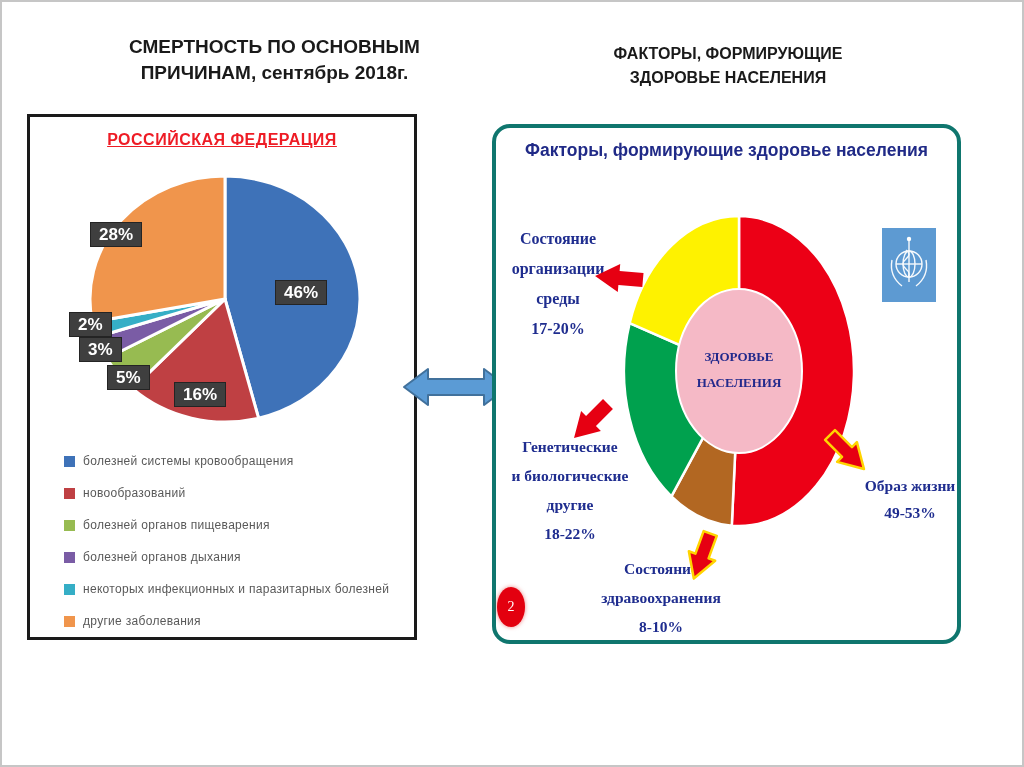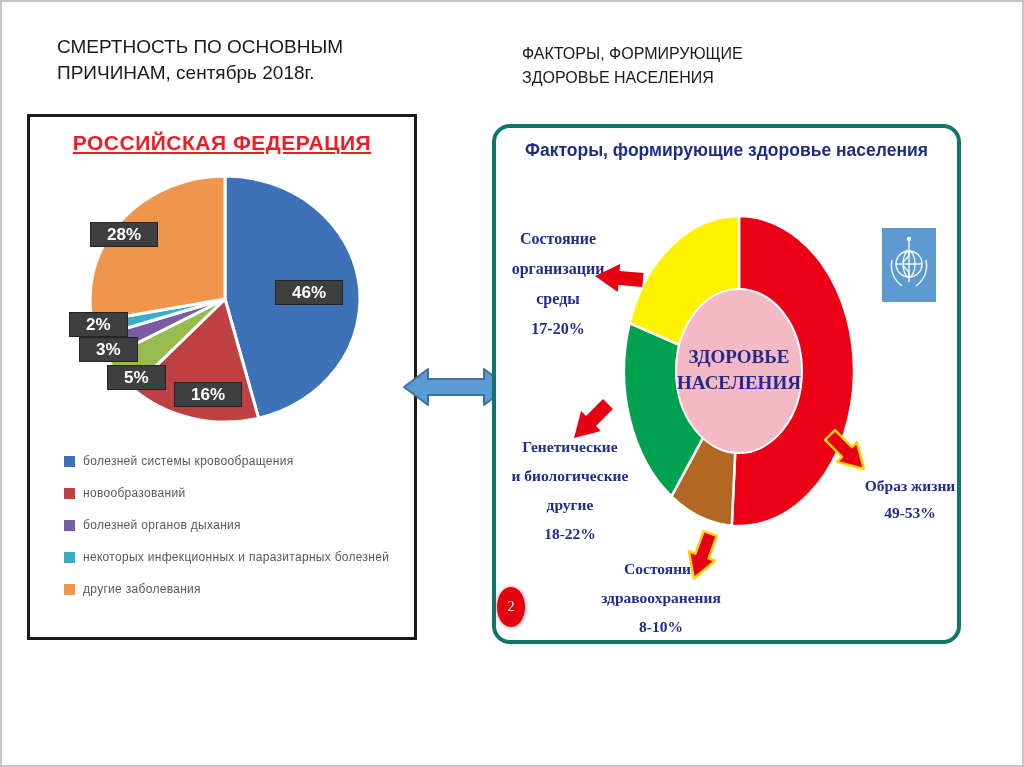--- a/index.html
+++ b/index.html
@@ -1,46 +1,46 @@
 <!DOCTYPE html>
 <html><head>
 <meta charset="utf-8">
 <style>
   html,body{margin:0;padding:0;background:#ffffff;}
   .slide{position:relative;width:1020px;height:763px;background:#ffffff;
          border:2px solid #c6c6c6;font-family:"Liberation Sans",sans-serif;overflow:hidden;}
   
-  .heading{position:absolute;font-weight:normal;color:#1a1a1a;}
+  .heading{position:absolute;font-weight:bold;color:#1a1a1a;text-align:center;}
   .heading-left{left:55px;top:32px;width:435px;font-size:19px;line-height:26px;}
   .heading-right{left:520px;top:40px;width:412px;font-size:16px;line-height:24px;}
   
   .panel-left{position:absolute;left:25px;top:112px;width:384px;height:520px;
               border:3px solid #1a1a1a;background:#fff;}
   .rf-title{position:absolute;left:0;top:14px;width:100%;text-align:center;
-            font-size:21px;font-weight:bold;color:#ee1c25;text-decoration:underline;letter-spacing:.5px;}
+            font-size:16px;font-weight:bold;color:#ee1c25;text-decoration:underline;letter-spacing:.5px;}
   #pie-svg{position:absolute;left:0;top:45px;}
   .badge{position:absolute;background:#3f3f3f;color:#ffffff;font-weight:bold;font-size:17px;
-         padding:1px 16px;border:1px solid #242424;line-height:21px;}
+         padding:1px 8px;border:1px solid #242424;line-height:21px;}
   .legend{position:absolute;left:34px;top:328px;width:350px;}
   .legend-item{height:32px;display:flex;align-items:center;white-space:nowrap;overflow:hidden;}
   .swatch{width:11px;height:11px;display:inline-block;margin-right:8px;flex:none;}
   .legend-text{font-size:12px;color:#595959;letter-spacing:.3px;}
   
   .mid-arrow{position:absolute;left:398px;top:357px;}
   
   .panel-right{position:absolute;left:490px;top:122px;width:461px;height:512px;
                border:4px solid #0f766e;border-radius:18px;background:#fff;}
   .rp-title{position:absolute;left:0;top:12px;width:100%;text-align:center;
             font-size:17.5px;font-weight:bold;color:#202a87;}
   .rp-subtitle{position:absolute;left:0;top:38px;width:100%;text-align:center;
                font-family:"Liberation Serif",serif;font-style:italic;font-weight:bold;
                font-size:13.5px;color:#e8001c;}
   #donut-svg{position:absolute;left:0;top:0;}
   .center-label{position:absolute;left:181px;top:216px;width:124px;text-align:center;
-                font-family:"Liberation Serif",serif;font-weight:bold;font-size:19px;
+                font-family:"Liberation Serif",serif;font-weight:bold;font-size:13px;
                 line-height:26px;color:#232a8c;}
   .fct{position:absolute;font-family:"Liberation Serif",serif;font-weight:bold;
        color:#1f2d8f;text-align:center;}
   .fct-env{left:3px;top:96px;width:118px;font-size:16px;line-height:30px;}
   .fct-gen{left:8px;top:304px;width:132px;font-size:15.5px;line-height:29px;}
   .fct-health{left:95px;top:426px;width:140px;font-size:15.5px;line-height:29px;}
   .fct-life{left:368px;top:344px;width:92px;font-size:15.5px;line-height:27px;}
   .arrow-box{position:absolute;width:60px;height:60px;overflow:visible;}
   .who-box{position:absolute;left:386px;top:100px;}
   .page-badge{position:absolute;left:1px;top:459px;width:28px;height:40px;border-radius:50%;
@@ -81,20 +81,24 @@
     <div class="badge" style="left:60px;top:105px;">28%</div>
 
     <div class="legend">
       <div class="legend-item">
         <span class="swatch" style="background: rgb(62, 114, 184);"></span>
         <span class="legend-text">болезней системы кровообращения</span>
       </div>
       <div class="legend-item">
         <span class="swatch" style="background: rgb(191, 64, 67);"></span>
         <span class="legend-text">новообразований</span>
+      </div>
+      <div class="legend-item">
+        <span class="swatch" style="background: rgb(151, 187, 81);"></span>
+        <span class="legend-text">болезней органов пищеварения</span>
       </div>
       <div class="legend-item">
         <span class="swatch" style="background: rgb(122, 92, 165);"></span>
         <span class="legend-text">болезней органов дыхания</span>
       </div>
       <div class="legend-item">
         <span class="swatch" style="background: rgb(53, 174, 198);"></span>
         <span class="legend-text">некоторых инфекционных и паразитарных болезней</span>
       </div>
       <div class="legend-item">

